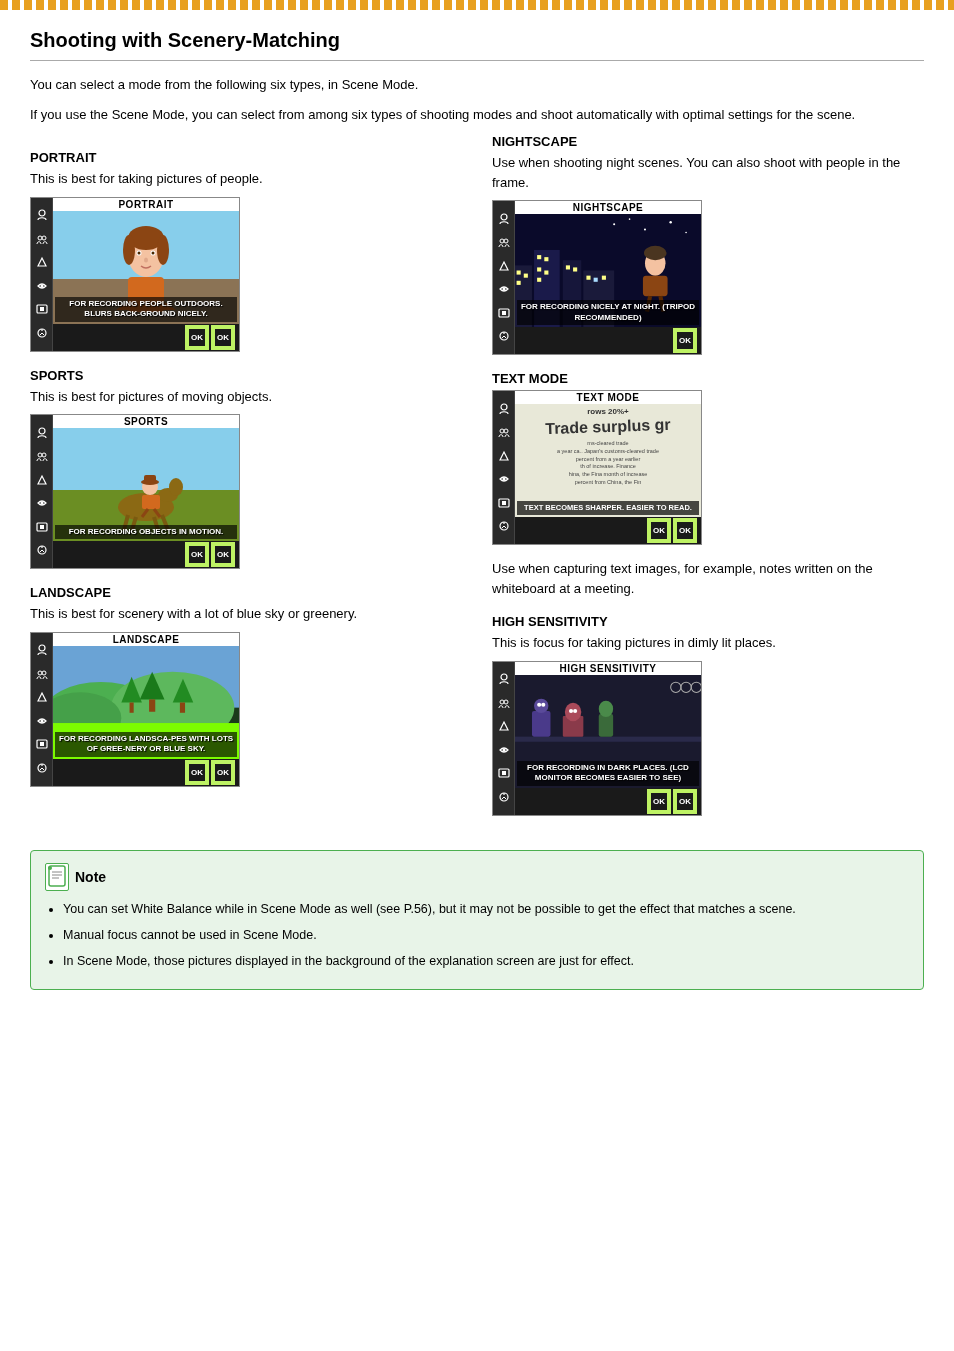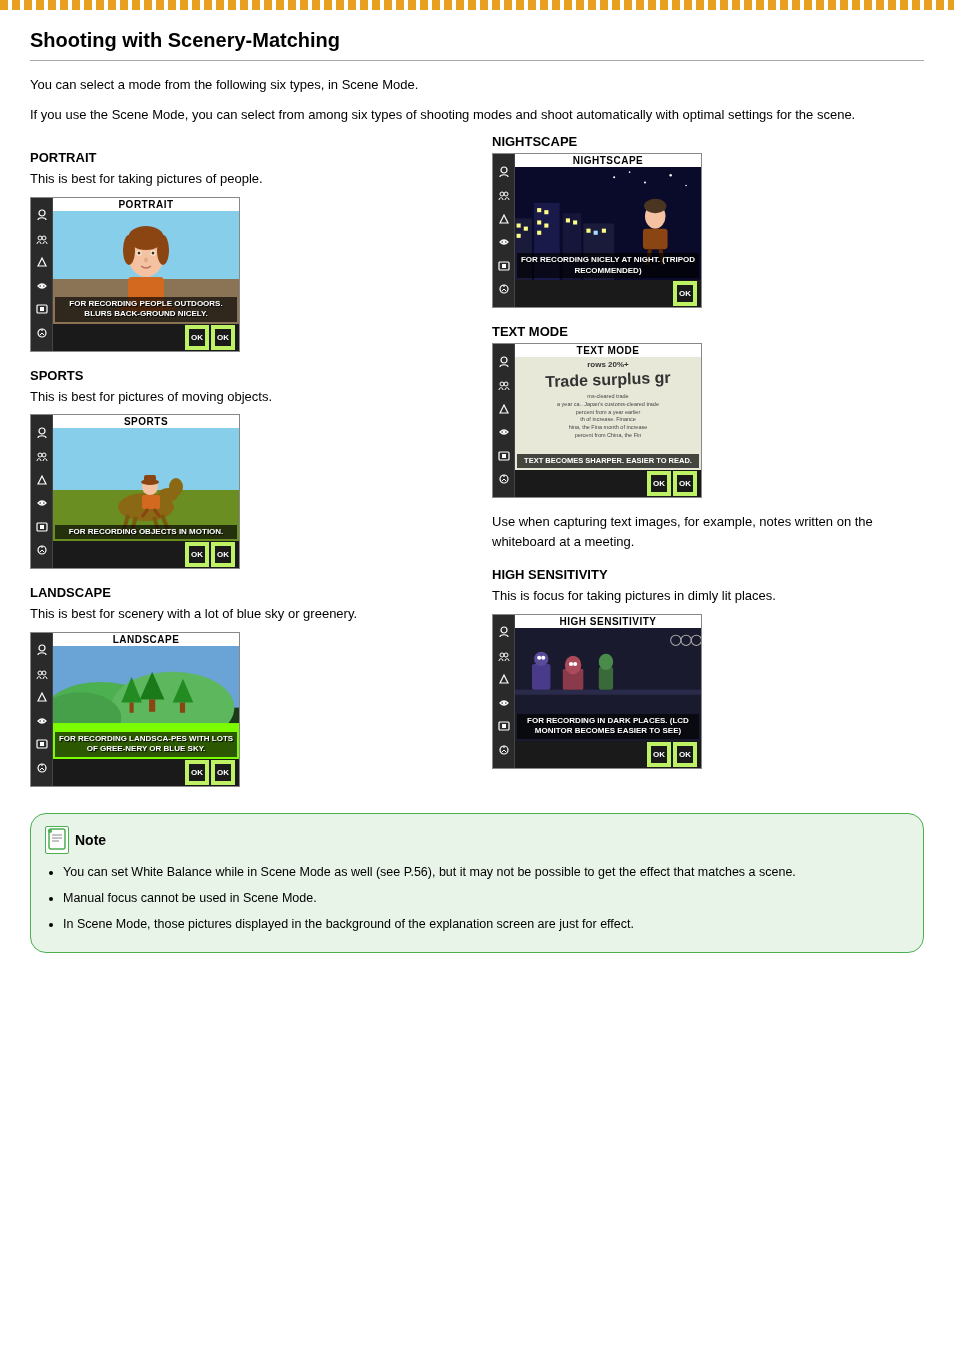--- a/index.html
+++ b/index.html
@@ -185,23 +185,23 @@
       height: 100%;
       background: linear-gradient(180deg, #87CEEB 0%, #87CEEB 55%, #6B8E23 55%);
       display: flex;
       align-items: center;
       justify-content: center;
     }
 
     .note-box {
       background: #e8f4e8;
       border: 1.5px solid #4CAF50;
-      border-radius: 16px;
+      border-radius: 4px;
       padding: 12px 14px;
-      margin-top: 12px;
+      margin-top: 20px;
     }
 
     .note-header {
       display: flex;
       align-items: center;
       gap: 6px;
       margin-bottom: 8px;
     }
 
     .note-icon {
@@ -477,20 +477,21 @@
             <span class="ok-box">OK</span>
           </div>
         </div>
       </div>
 
     </div>
 
     <div class="col-right">
 
       <div class="section-title" style="margin-top:0;">NIGHTSCAPE</div>
+      <p class="section-desc">Use when shooting night scenes. You can also shoot with people in the frame.</p>
       <div class="camera-frame">
         <div class="camera-sidebar">
           <div class="sidebar-icon">
             <svg viewBox="0 0 12 12">
                 <circle cx="6" cy="4" r="3" fill="none" stroke="#fff" stroke-width="1.2"></circle>
                 <path d="M2 11 C2 8 10 8 10 11" fill="none" stroke="#fff" stroke-width="1.2"></path>
               </svg>
           </div>
           <div class="sidebar-icon">
             <svg viewBox="0 0 12 12">

